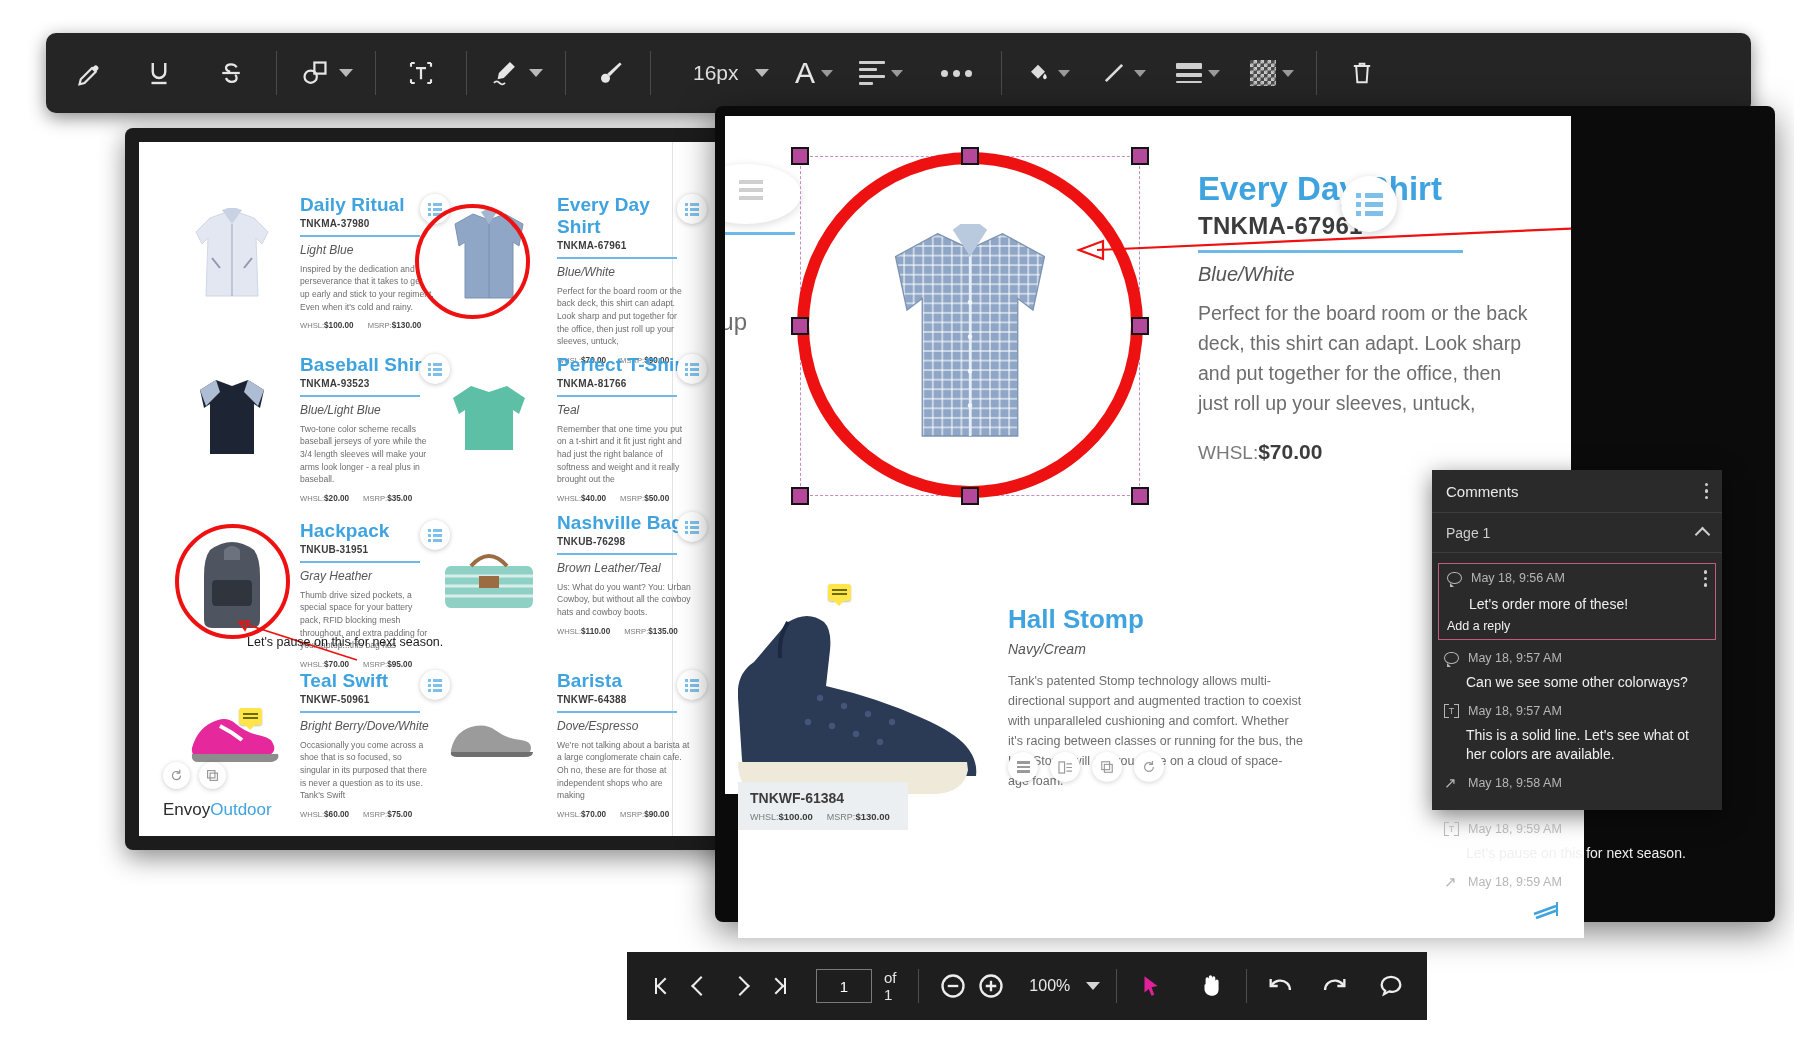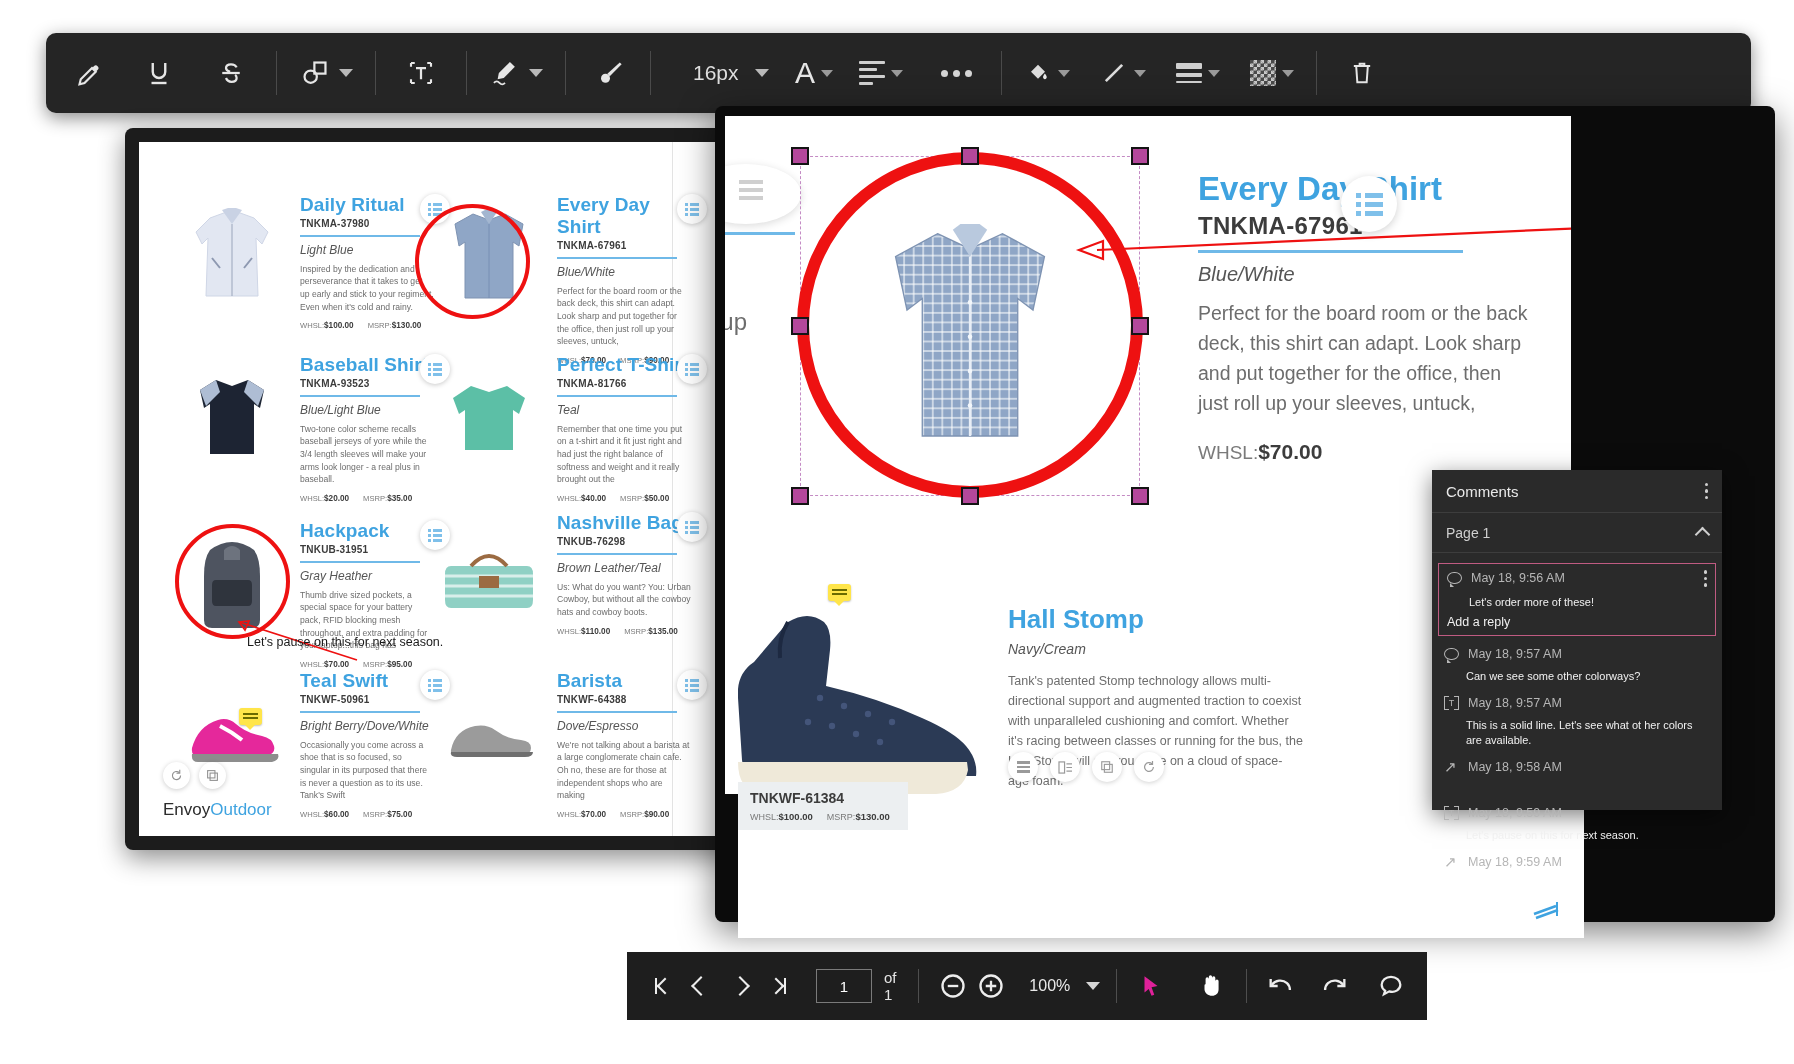--- a/index.html
+++ b/index.html
@@ -203,21 +203,21 @@
   .cm-page {
     height:40px; display:flex; align-items:center; justify-content:space-between;
     padding:0 14px; border-bottom:1px solid #3d3d3d; color:#cfcfcf; font-size:14px;
   }
   .chev-up { width:11px;height:11px;border-left:2px solid #cfcfcf;border-top:2px solid #cfcfcf;transform:rotate(45deg); margin-top:4px;}
   .cm-list { padding:10px 0 0 0;}
   .cm-item { padding:3px 12px; }
   .cm-item.sel { border:1px solid #c05b82; margin:0 6px; padding:6px 8px; }
   .cm-row { display:flex; align-items:center; justify-content:space-between;}
   .cm-meta { display:flex; align-items:center; gap:9px; color:#b6b6b6; font-size:12.5px;}
-  .cm-body { color:#f0f0f0; font-size:11px; margin:8px 0 6px 22px; line-height:1.35;}
+  .cm-body { color:#f0f0f0; font-size:14px; margin:8px 0 6px 22px; line-height:1.35;}
   .cm-reply { color:#f0f0f0; font-size:12.5px; margin-top:2px;}
   .ic-bubble{ width:15px;height:12px;border:1.6px solid #b6b6b6;border-radius:7px/6px; position:relative;}
   .ic-bubble::after{content:'';position:absolute;left:2px;bottom:-4px;width:0;height:0;border-left:4px solid #b6b6b6;border-top:4px solid transparent;}
   .ic-text{ width:15px;height:14px;position:relative;color:#b6b6b6;font-size:9px;display:flex;align-items:center;justify-content:center;}
   .ic-text::before,.ic-text::after{content:'';position:absolute;top:0;bottom:0;width:4px;border:1.4px solid #b6b6b6;}
   .ic-text::before{left:0;border-right:none;} .ic-text::after{right:0;border-left:none;}
   .ic-arrow{ width:15px;height:14px;color:#b6b6b6;font-size:15px;line-height:13px;}
 
   
   .bottombar{

